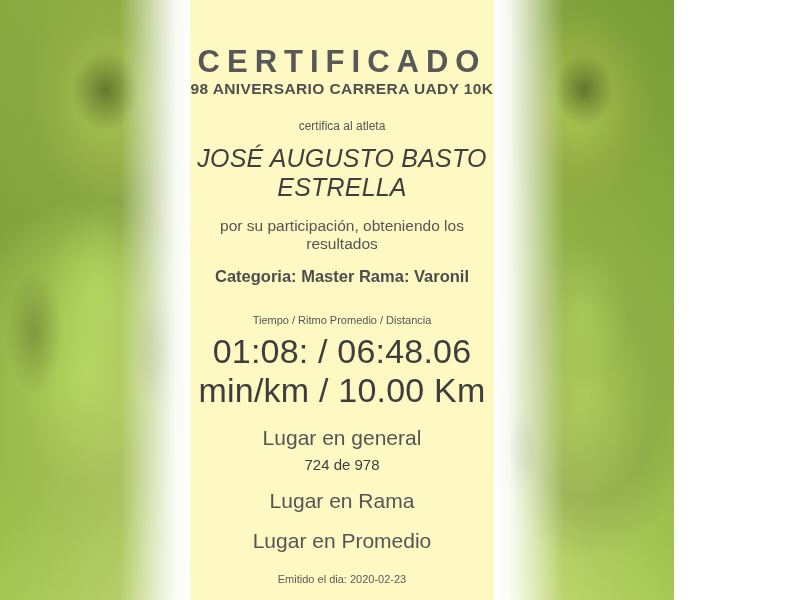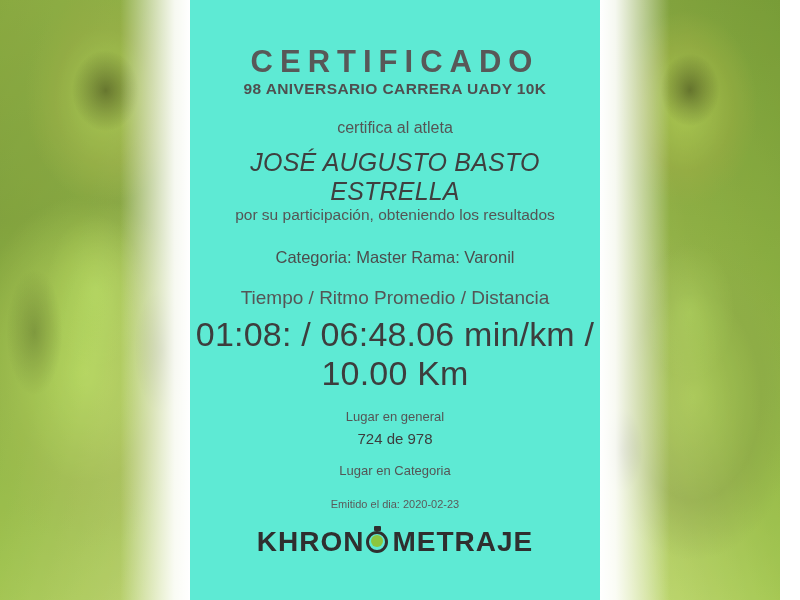--- a/index.html
+++ b/index.html
@@ -5,24 +5,24 @@
   html, body {
     margin: 0;
     padding: 0;
     background: #ffffff;
   }
   body {
     font-family: "Liberation Sans", sans-serif;
   }
   .certificate {
     position: relative;
-    width: 780px;
+    width: 674px;
     height: 600px;
     overflow: hidden;
-    background: #5eead4;
+    background: #fef9c3;
   }
 
   
   .photo {
     position: absolute;
     top: 0;
     height: 600px;
     overflow: hidden;
   }
   .photo-left  { left: 0;  width: 190px; }
@@ -107,54 +107,56 @@
     color: #585858;
   }
   .subtitle {
     font-size: 15.5px;
     font-weight: bold;
     letter-spacing: 0.4px;
     color: #4f4f4f;
   }
   .certify {
     margin-top: 21px;
-    font-size: 16px;
+    font-size: 12px;
     color: #555555;
   }
   .athlete {
     margin-top: 11px;
     font-size: 25px;
     color: #3f3f3f;
     letter-spacing: 0.2px;
     font-style: italic;
   }
   .participation {
+    margin-top: 15px;
     font-size: 15.5px;
     color: #555555;
   }
   .category {
-    margin-top: 24px;
+    margin-top: 14px;
     font-size: 16.5px;
     color: #4d4d4d;
+    font-weight: bold;
   }
   .results-label {
-    margin-top: 20px;
-    font-size: 19px;
+    margin-top: 28px;
+    font-size: 11px;
     color: #555555;
   }
   .results-value {
     margin-top: 6px;
     font-size: 34px;
     color: #3d3d3d;
     letter-spacing: 0.2px;
   }
 
   .place-label {
     margin-top: 16px;
-    font-size: 13px;
+    font-size: 21px;
     color: #555555;
     text-align: center;
   }
   .place-value {
     margin-top: 6px;
     font-size: 15px;
     color: #3d3d3d;
   }
 
   .issued {
@@ -238,22 +240,23 @@
 
     <div class="participation">por su participación, obteniendo los resultados</div>
     <div class="category">Categoria: Master Rama: Varonil</div>
 
     <div class="results-label">Tiempo / Ritmo Promedio / Distancia</div>
     <div class="results-value">01:08: / 06:48.06 min/km / 10.00 Km</div>
 
     <div class="place-label">Lugar en general</div>
     <div class="place-value">724 de 978</div>
 
-
-    <div class="place-label">Lugar en Categoria</div>
+    <div class="place-label">Lugar en Rama</div>
+
+    <div class="place-label">Lugar en Promedio</div>
 
     <div class="issued">Emitido el dia: 2020-02-23</div>
 
     <div class="logo">
       <span class="logo-text">
         <span>KHRON</span>
         <span class="logo-o">
           <span class="ring"></span>
           <span class="stem"></span>
           <span class="hand"></span>

